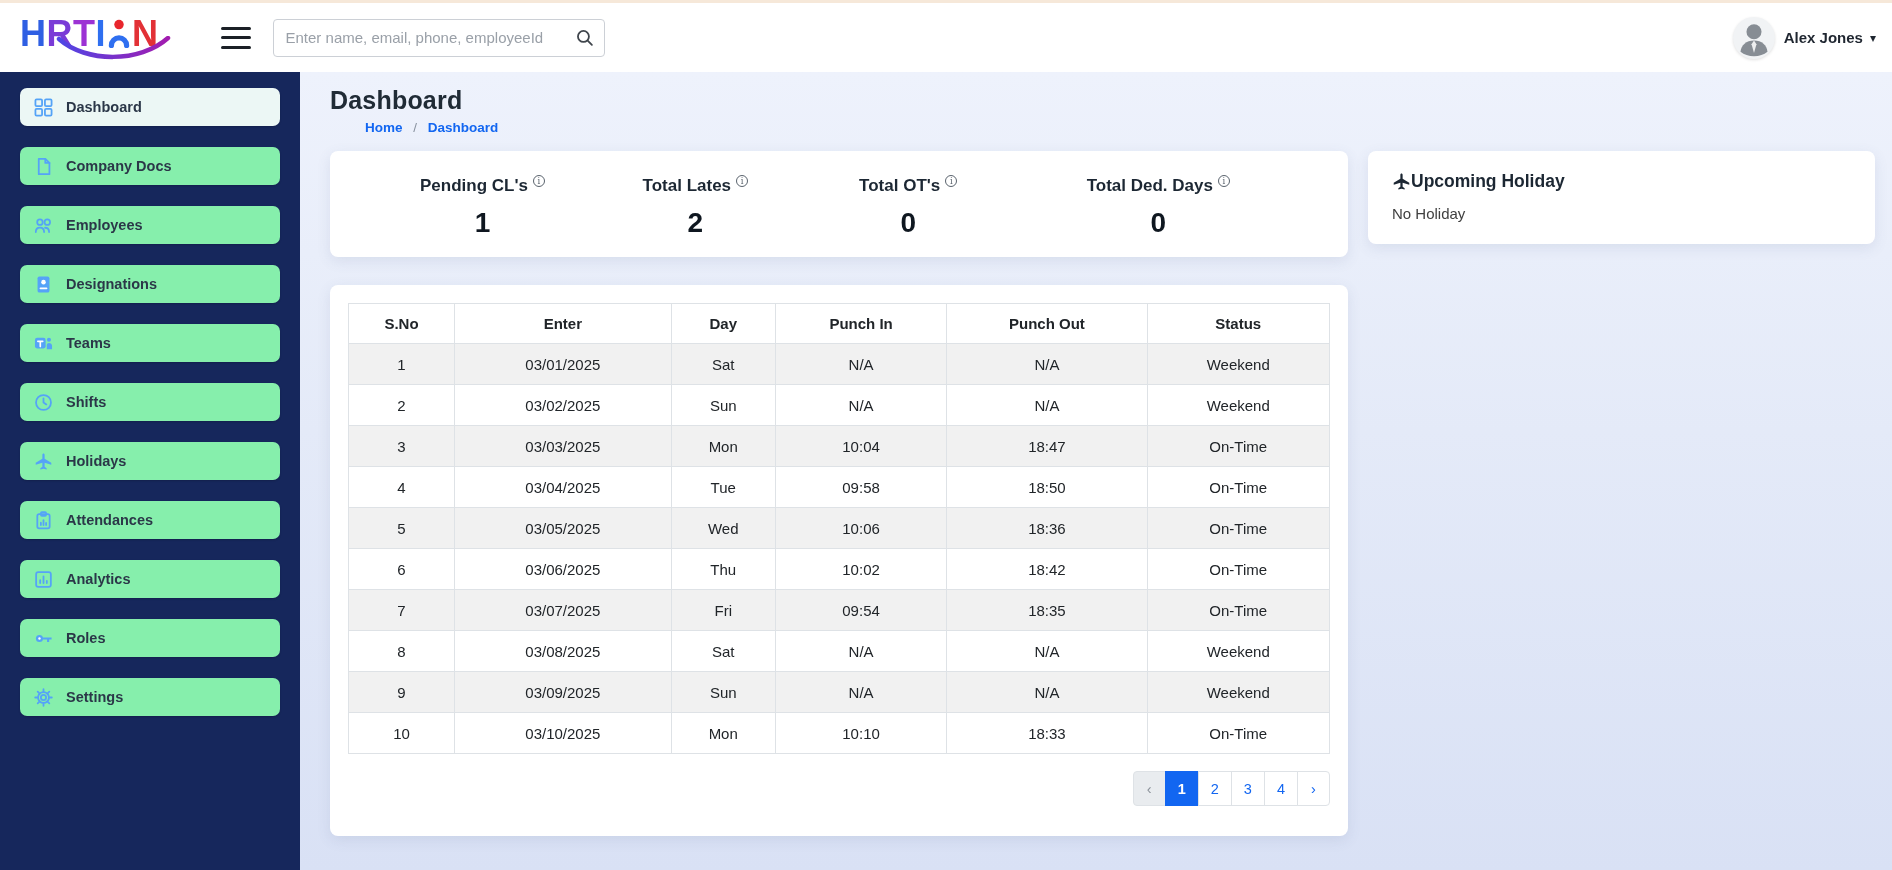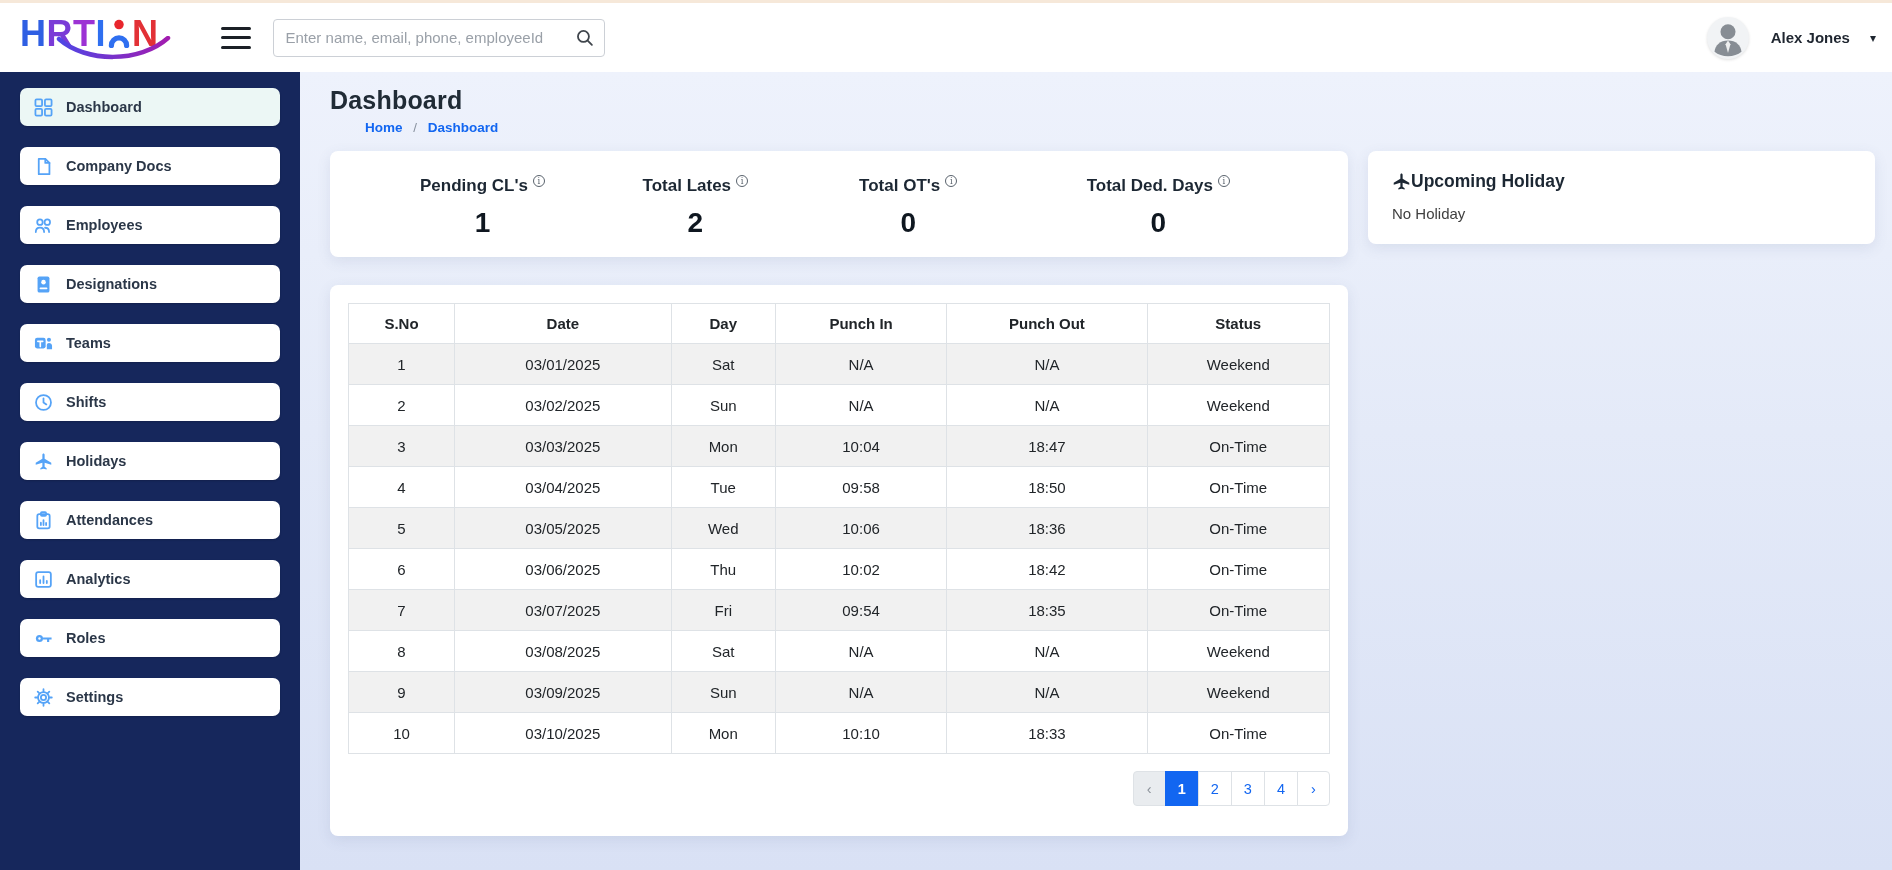--- a/index.html
+++ b/index.html
@@ -22,30 +22,30 @@
   .logo-swoosh{position:absolute;left:34px;top:24px;pointer-events:none;}
   .hamburger{margin-left:62px;width:30px;height:22px;display:flex;flex-direction:column;
     justify-content:space-between;cursor:pointer;}
   .hamburger span{display:block;height:3px;border-radius:2px;background:#1b2026;}
   .searchbox{margin-left:22px;width:332px;height:38px;border:1px solid #ccd0d6;border-radius:4px;
     display:flex;align-items:center;padding:0 10px 0 12px;background:#fff;}
   .searchbox input{flex:1;border:none;outline:none;font-size:15px;color:#0f766e;
     font-family:Liberation Sans, sans-serif;background:transparent;}
   .searchbox input::placeholder{color:#9aa0a8;}
   .search-ic{width:19px;height:19px;color:#3f454c;flex:0 0 auto;cursor:pointer;}
-  .top-right{margin-left:auto;margin-right:16px;display:flex;align-items:center;gap:22px;cursor:pointer;}
+  .top-right{margin-left:auto;margin-right:16px;display:flex;align-items:center;gap:9px;cursor:pointer;}
   .avatar{width:42px;height:42px;border-radius:50%;background:#f1f3f5;overflow:hidden;
     box-shadow:0 1px 3px rgba(0,0,0,.12);}
   .username{font-weight:700;font-size:15px;color:#1f2630;}
   .caret{font-size:12px;color:#1f2630;margin-left:-2px;}
 
   
   .sidebar{position:absolute;top:72px;left:0;bottom:0;width:300px;background:var(--sidebar);
     padding-top:16px;}
-  .side-item{margin:0 20px 21px 20px;height:38px;background:#ffffff;border-radius:7px;
+  .side-item{margin:0 20px 21px 20px;height:38px;background:#86efac;border-radius:7px;
     display:flex;align-items:center;gap:13px;padding:0 14px;cursor:pointer;
     box-shadow:0 1px 2px rgba(0,0,0,.18);}
   .side-item.active{background:var(--activeitem);}
   .side-icon{width:19px;height:19px;color:var(--iconblue);flex:0 0 auto;display:flex;}
   .side-icon svg{width:19px;height:19px;}
   .side-label{font-weight:700;font-size:14.5px;color:#2b3748;}
 
   
   .main{position:absolute;top:72px;left:300px;right:0;bottom:0;
     background:linear-gradient(180deg,#eef2fc 0%,#e4eaf8 45%,#d9e1f5 100%);
@@ -304,21 +304,21 @@
         <col style="width:10.8%">
           <col style="width:22.1%">
           <col style="width:10.6%">
         <col style="width:17.5%">
           <col style="width:20.4%">
           <col style="width:18.6%">
       </colgroup>
       <thead>
           <tr id="thead-row">
             <th>S.No</th>
-            <th>Date</th>
+            <th>Enter</th>
             <th>Day</th>
             <th>Punch In</th>
             <th>Punch Out</th>
             <th>Status</th>
           </tr>
         </thead>
       <tbody id="tbody">
           <tr>
             <td>1</td>
             <td>03/01/2025</td>

